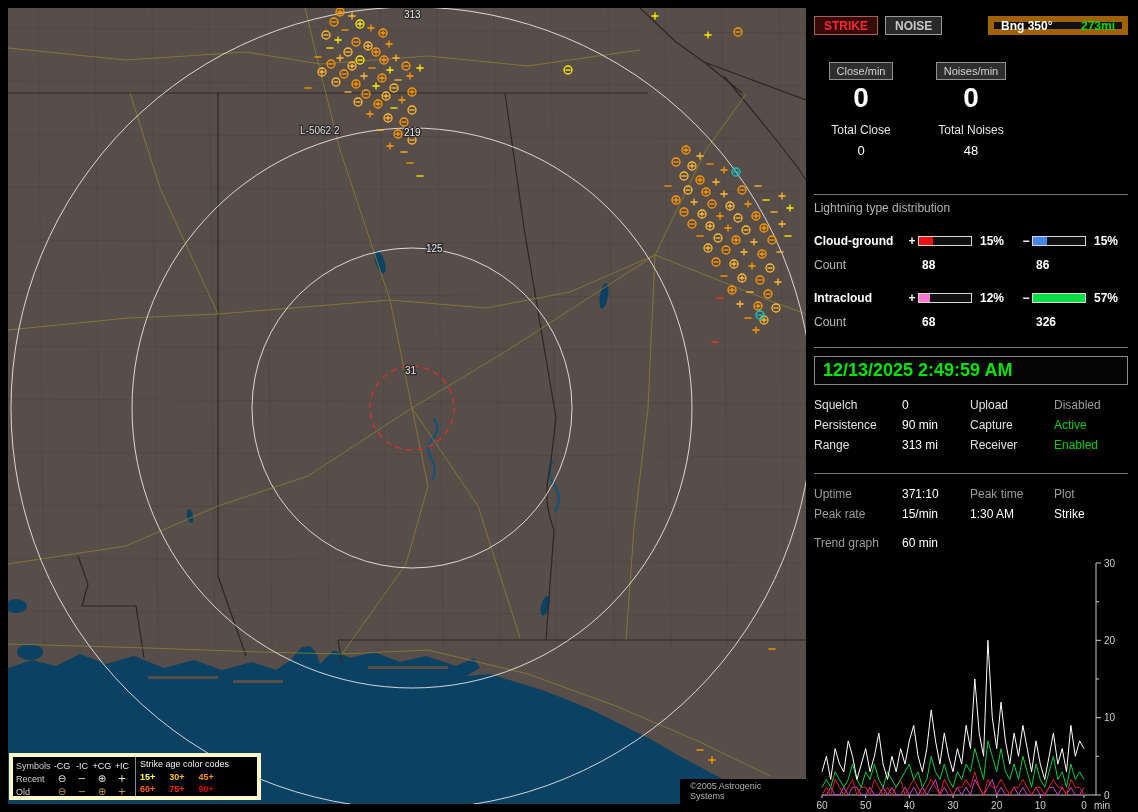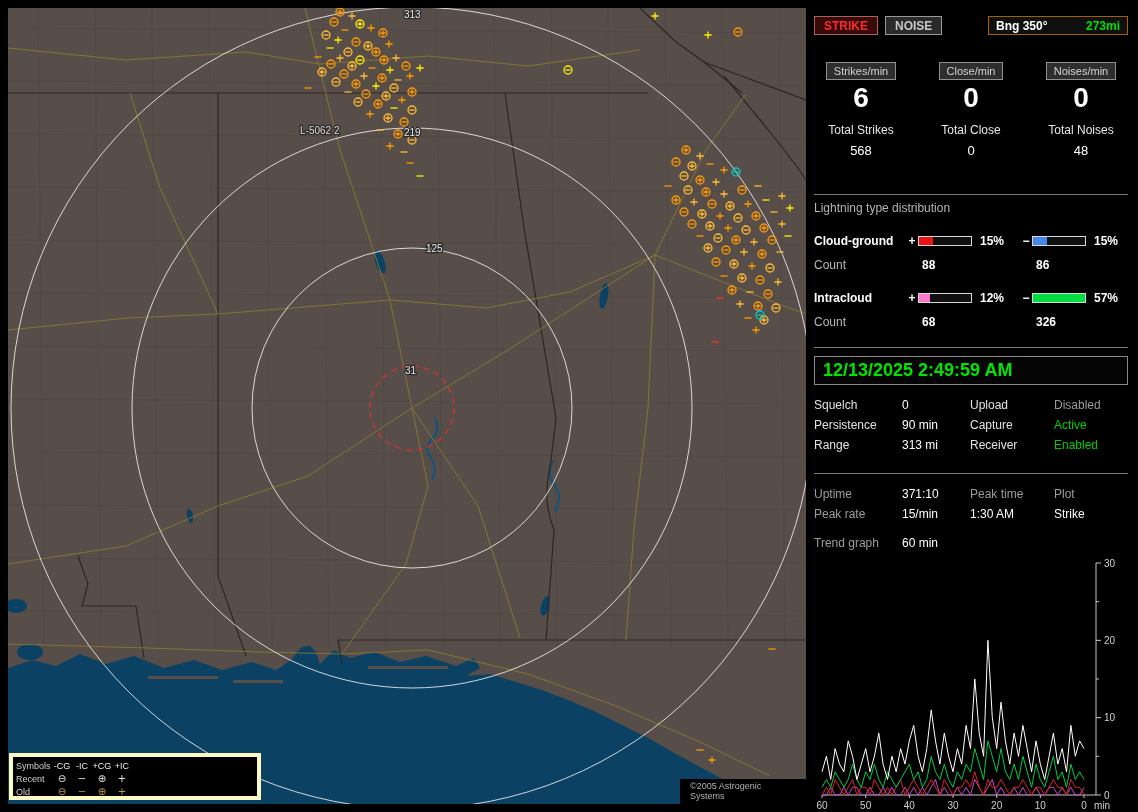--- a/index.html
+++ b/index.html
@@ -15,21 +15,21 @@
   .leg-right{border-left:1px solid #8a8a8a;flex:1;padding:2px 4px;display:flex;flex-direction:column;justify-content:space-between}
   .leg-age-h{color:#efefef}
   .leg-age-row{display:flex;gap:14px;font-weight:bold}
   .copyright{position:absolute;left:672px;bottom:0;background:#000;color:#b0b0b0;font-size:9px;padding:2px 10px 3px 10px;width:126px}
   
   .panel{position:absolute;left:812px;top:8px;width:318px;height:796px;color:#ddd;font-size:12px}
   .top-row{display:flex;align-items:center;margin-top:8px;padding:0 2px}
   .btn{height:19px;font-size:12px;font-weight:bold;padding:0 9px;margin-right:7px;border:1px solid #989898;background:#2a2a2a;font-family:inherit;cursor:pointer}
   .btn.strike{color:#ff2828;background:#380b0b;border-color:#a86060}
   .btn.noise{color:#c8c8c8}
-  .bearing{margin-left:auto;width:140px;height:19px;border:1px solid #a16207;background:#101010;display:flex;align-items:center;justify-content:space-between;padding:0 7px;font-weight:bold;color:#fff}
+  .bearing{margin-left:auto;width:140px;height:19px;border:6px solid #a16207;background:#101010;display:flex;align-items:center;justify-content:space-between;padding:0 7px;font-weight:bold;color:#fff}
   .grn{color:#00dd00}
   .rate-grid{display:grid;grid-template-columns:1fr 1fr 1fr;column-gap:16px;margin-top:27px;padding:0 2px}
   .rate-col{display:flex;flex-direction:column;align-items:center}
   .rate-box{border:1px solid #909090;background:#2e2e2e;color:#d2d2d2;font-size:11px;padding:2px 7px;white-space:nowrap;cursor:pointer}
   .rate-num{font-size:28px;font-weight:bold;color:#fff;margin-top:3px;line-height:30px}
   .total-label{font-size:12px;color:#e6e6e6;margin-top:10px;white-space:nowrap}
   .total-val{font-size:13px;color:#fff;margin-top:6px}
   .sep{border-top:1px solid #787878;margin:0 2px}
   .sep.s1{margin-top:36px}.sep.s2{margin-top:18px}.sep.s3{margin-top:18px}
   .dist-header{margin-top:6px;padding-left:2px;color:#b4b4b4}
@@ -620,42 +620,49 @@
         <span class="sym" style="color:#e4e4da">⊖</span>
         <span class="sym" style="color:#e4e4da">−</span>
         <span class="sym" style="color:#e4e4da">⊕</span>
         <span class="sym" style="color:#e4e4da">+</span>
         <span class="hd">Old</span>
         <span class="sym" style="color:#c09a44">⊖</span>
         <span class="sym" style="color:#c09a44">−</span>
         <span class="sym" style="color:#c09a44">⊕</span>
         <span class="sym" style="color:#c09a44">+</span>
       </div>
+    <div class="leg-right" id="leg-right">
+        <div class="leg-age-h">Strike age color codes</div>
+        <div class="leg-age-row">
+          <span style="color:#ffff44">15+</span>
+          <span style="color:#ffc000">30+</span>
+          <span style="color:#ff9000">45+</span>
+        </div>
+        <div class="leg-age-row">
+          <span style="color:#ff6000">60+</span>
+          <span style="color:#ff3000">75+</span>
+          <span style="color:#d80000">90+</span>
+        </div>
+      </div>
   </div>
 
   <div class="copyright">©2005 Astrogenic Systems</div>
 </div>
 
 <div class="panel">
   <div class="top-row">
     <button class="btn strike">STRIKE</button>
     <button class="btn noise">NOISE</button>
     <div class="bearing">
       <span>Bng 350°</span>
       <span class="grn">273mi</span>
     </div>
   </div>
 
   <div class="rate-grid" id="rates">
-      <div class="rate-col">
-      <div class="rate-box">Strikes/min</div>
-      <div class="rate-num">6</div>
-      <div class="total-label">Total Strikes</div>
-      <div class="total-val">568</div>
-    </div>
       <div class="rate-col">
       <div class="rate-box">Close/min</div>
       <div class="rate-num">0</div>
       <div class="total-label">Total Close</div>
       <div class="total-val">0</div>
     </div>
       <div class="rate-col">
       <div class="rate-box">Noises/min</div>
       <div class="rate-num">0</div>
       <div class="total-label">Total Noises</div>

